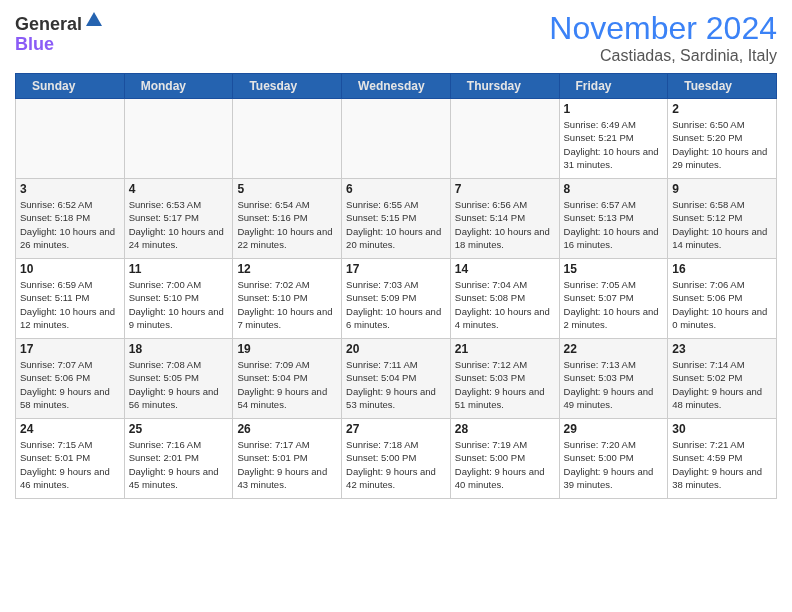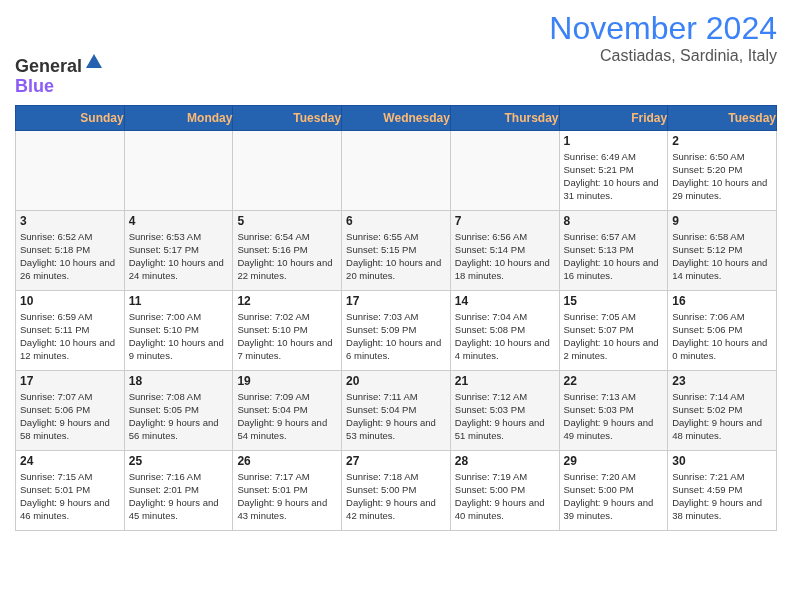--- a/index.html
+++ b/index.html
@@ -16,21 +16,20 @@
     }
     .header {
       display: flex;
       justify-content: space-between;
       align-items: flex-start;
       margin-bottom: 8px;
     }
     .logo {
       display: flex;
       align-items: center;
-      margin-top: 42px;
     }
     .logo-text {
       font-size: 18px;
       font-weight: bold;
       line-height: 1.1;
     }
     .logo-text .general {
       color: #333;
     }
     .logo-text .blue {
@@ -53,25 +52,25 @@
       font-size: 16px;
       color: #555;
     }
     .calendar {
       width: 100%;
       border-collapse: collapse;
       table-layout: fixed;
     }
     .calendar th {
       background-color: #2563b0;
-      color: #fdba74;
+      color: #e5e5e5;
       font-size: 12px;
       font-weight: bold;
-      padding: 5px 0;
-      text-align: right;
+      padding: 5px 16px;
+      text-align: left;
       border: 1px solid #1a4f9e;
     }
     .calendar td {
       border: 1px solid #ccc;
       vertical-align: top;
       padding: 3px 4px;
       font-size: 10px;
       color: #333;
       height: 80px;
       background: #fff;

